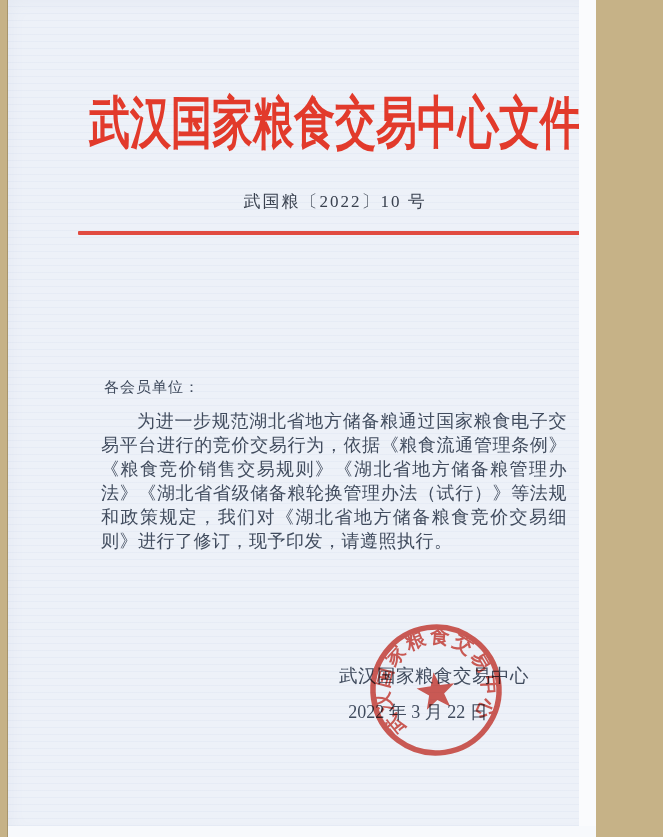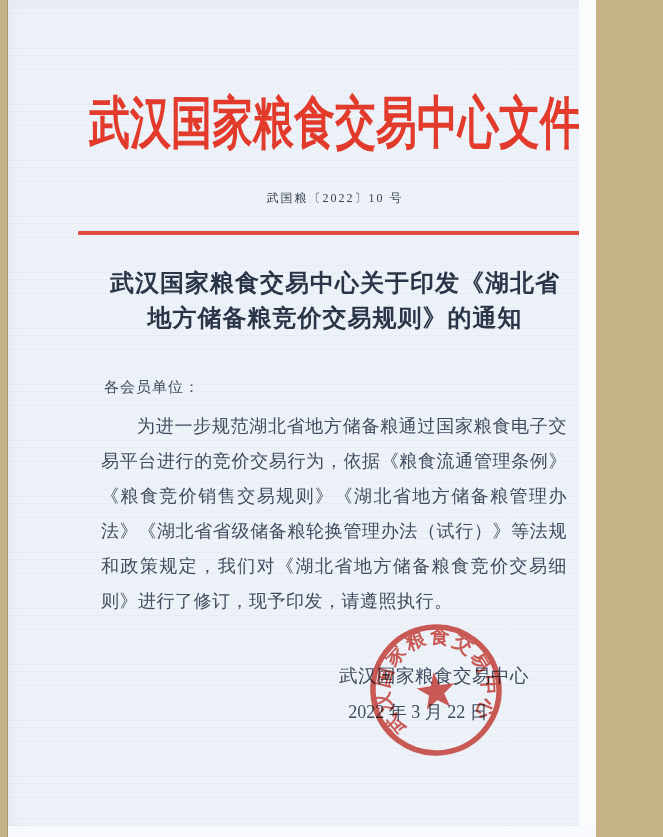--- a/index.html
+++ b/index.html
@@ -45,21 +45,21 @@
     transform: scaleY(1.38);
     transform-origin: center center;
     letter-spacing: 0px;
     white-space: nowrap;
   }
   .docnum {
     position: absolute;
     left: 74px; top: 190px;
     width: 506px;
     text-align: center;
-    font-size: 12px;
+    font-size: 17px;
     letter-spacing: 2px;
     color: #39414f;
   }
   .redline {
     position: absolute;
     left: 70px; top: 231px;
     width: 506px; height: 4px;
     background: #e14b41;
     border-radius: 1px;
   }
@@ -79,21 +79,21 @@
     left: 96px; top: 378px;
     font-size: 15px;
     color: #414c5e;
     letter-spacing: 1px;
   }
   .para {
     position: absolute;
     left: 93px; top: 409px;
     width: 466px;
     font-size: 18px;
-    line-height: 35px;
+    line-height: 24px;
     color: #414c5e;
     text-align: justify;
     text-justify: inter-character;
     text-indent: 2em;
     letter-spacing: 0.5px;
   }
   .sig-name {
     position: absolute;
     left: 331px; top: 663px;
     font-size: 18.5px;
@@ -132,24 +132,20 @@
 <body>
 
 <div class="paper">
 
   <div class="letterhead">武汉国家粮食交易中心文件</div>
 
   <div class="docnum">武国粮〔2022〕10 号</div>
 
   <div class="redline"></div>
 
-  <div class="subject">
-    <div>武汉国家粮食交易中心关于印发《湖北省</div>
-    <div>地方储备粮竞价交易规则》的通知</div>
-  </div>
 
   <div class="salutation">各会员单位：</div>
 
   <p class="para">为进一步规范湖北省地方储备粮通过国家粮食电子交易平台进行的竞价交易行为，依据《粮食流通管理条例》《粮食竞价销售交易规则》《湖北省地方储备粮管理办法》《湖北省省级储备粮轮换管理办法（试行）》等法规和政策规定，我们对《湖北省地方储备粮食竞价交易细则》进行了修订，现予印发，请遵照执行。</p>
 
   <div class="sig-name">武汉国家粮食交易中心</div>
 
   <div class="sig-date">2022 年 3 月 22 日</div>
 
   <div class="seal">

